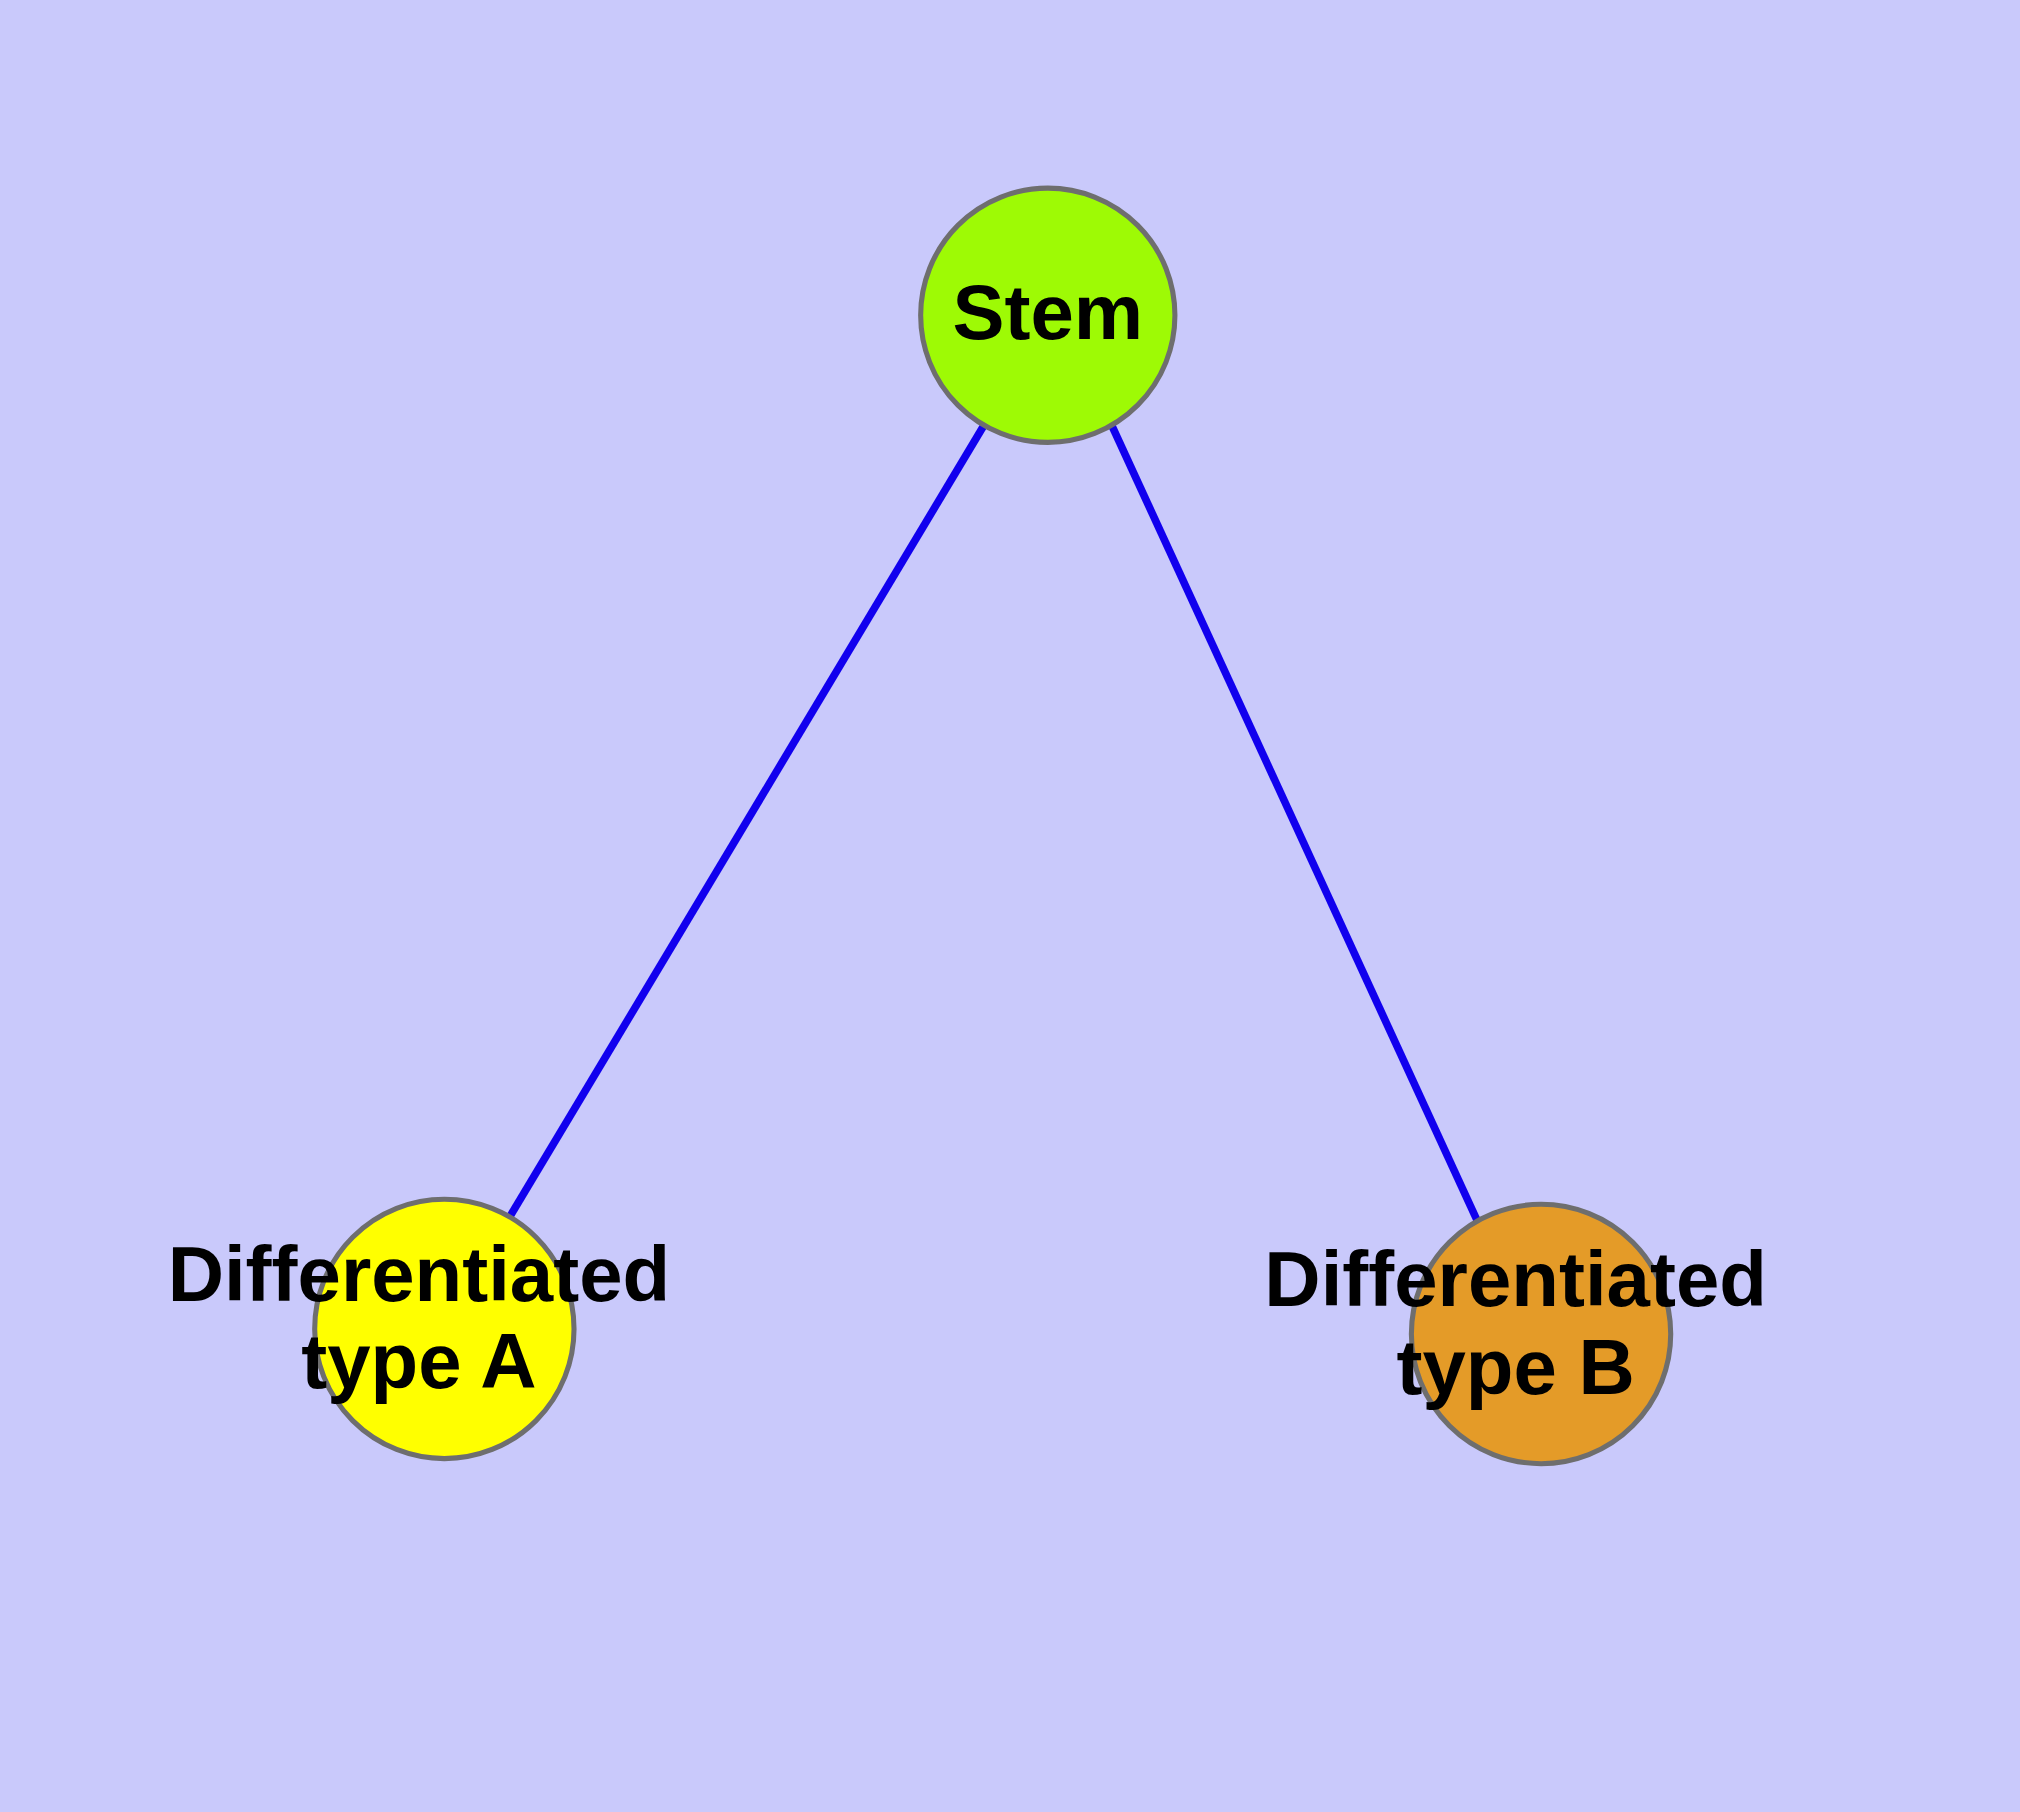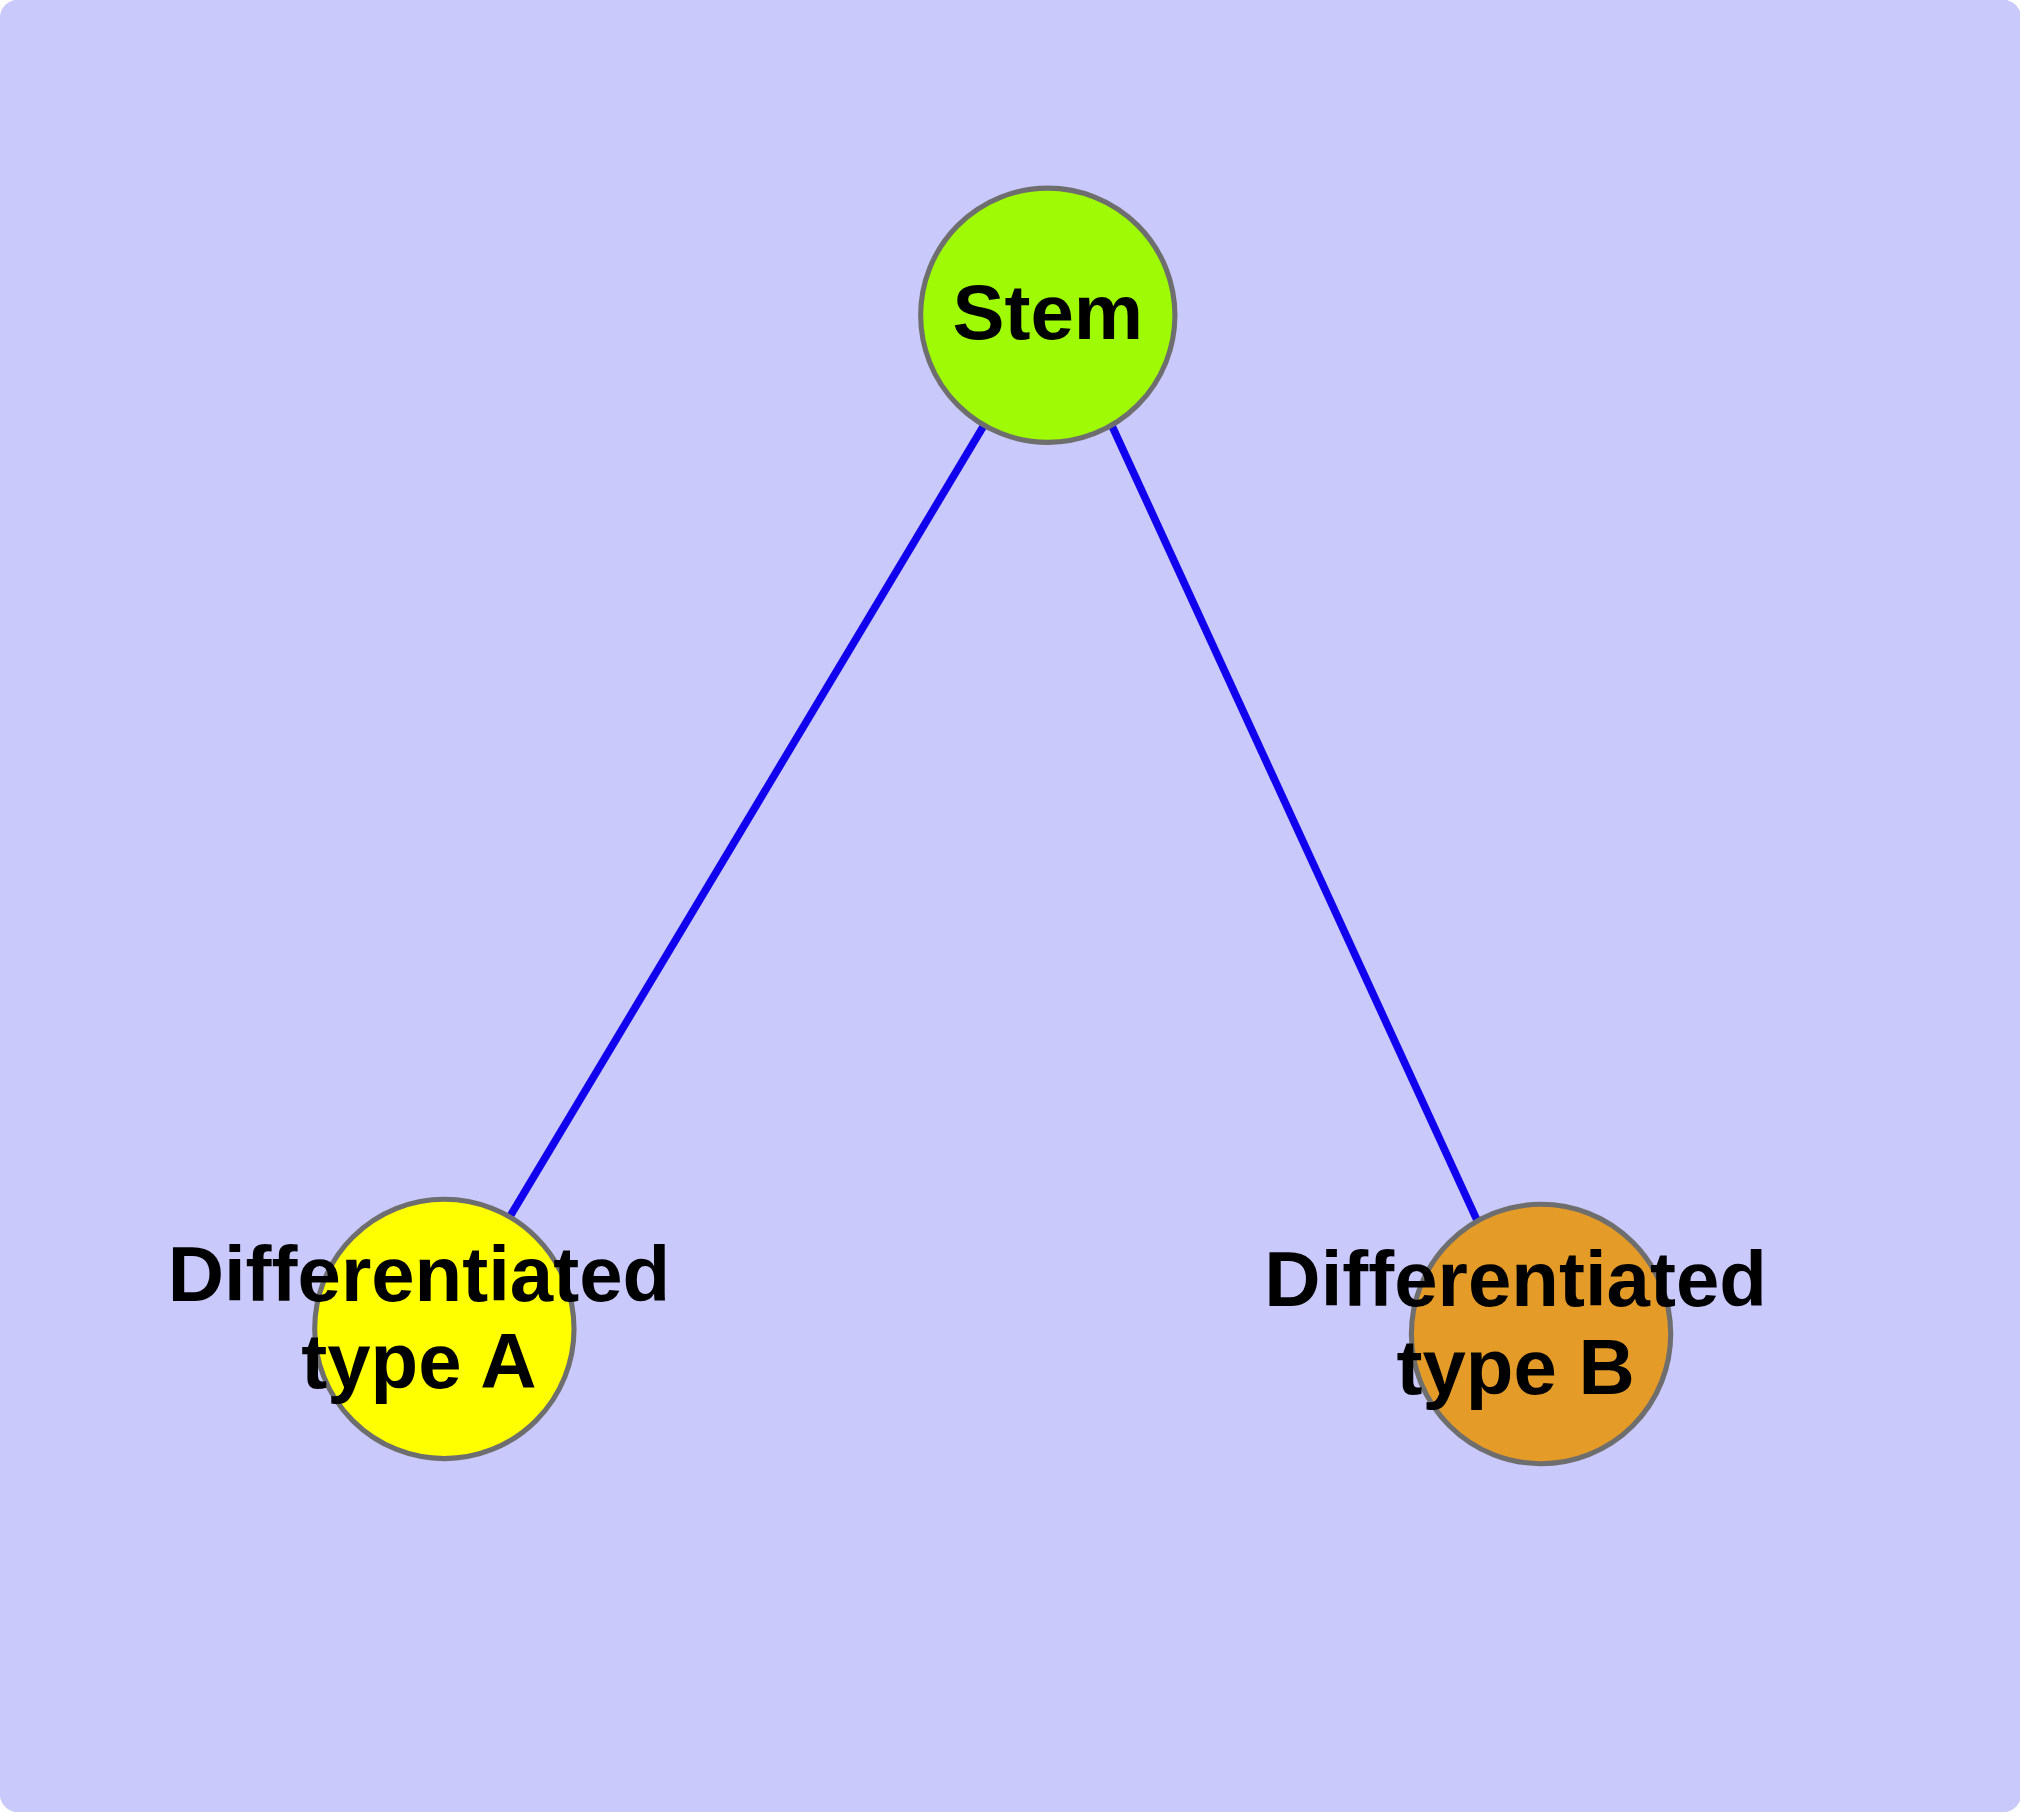--- a/index.html
+++ b/index.html
@@ -6,21 +6,20 @@
     margin: 0;
     padding: 0;
     background: #ffffff;
   }
   #canvas {
     position: relative;
     width: 2021px;
     height: 1812px;
     overflow: hidden;
     font-family: "Liberation Sans", sans-serif;
-    border-radius: 18px;
   }
   .plot-bg {
     position: absolute;
     left: 0;
     top: 0;
     width: 2021px;
     height: 1812px;
   }
   .graph-svg {
     position: absolute;

